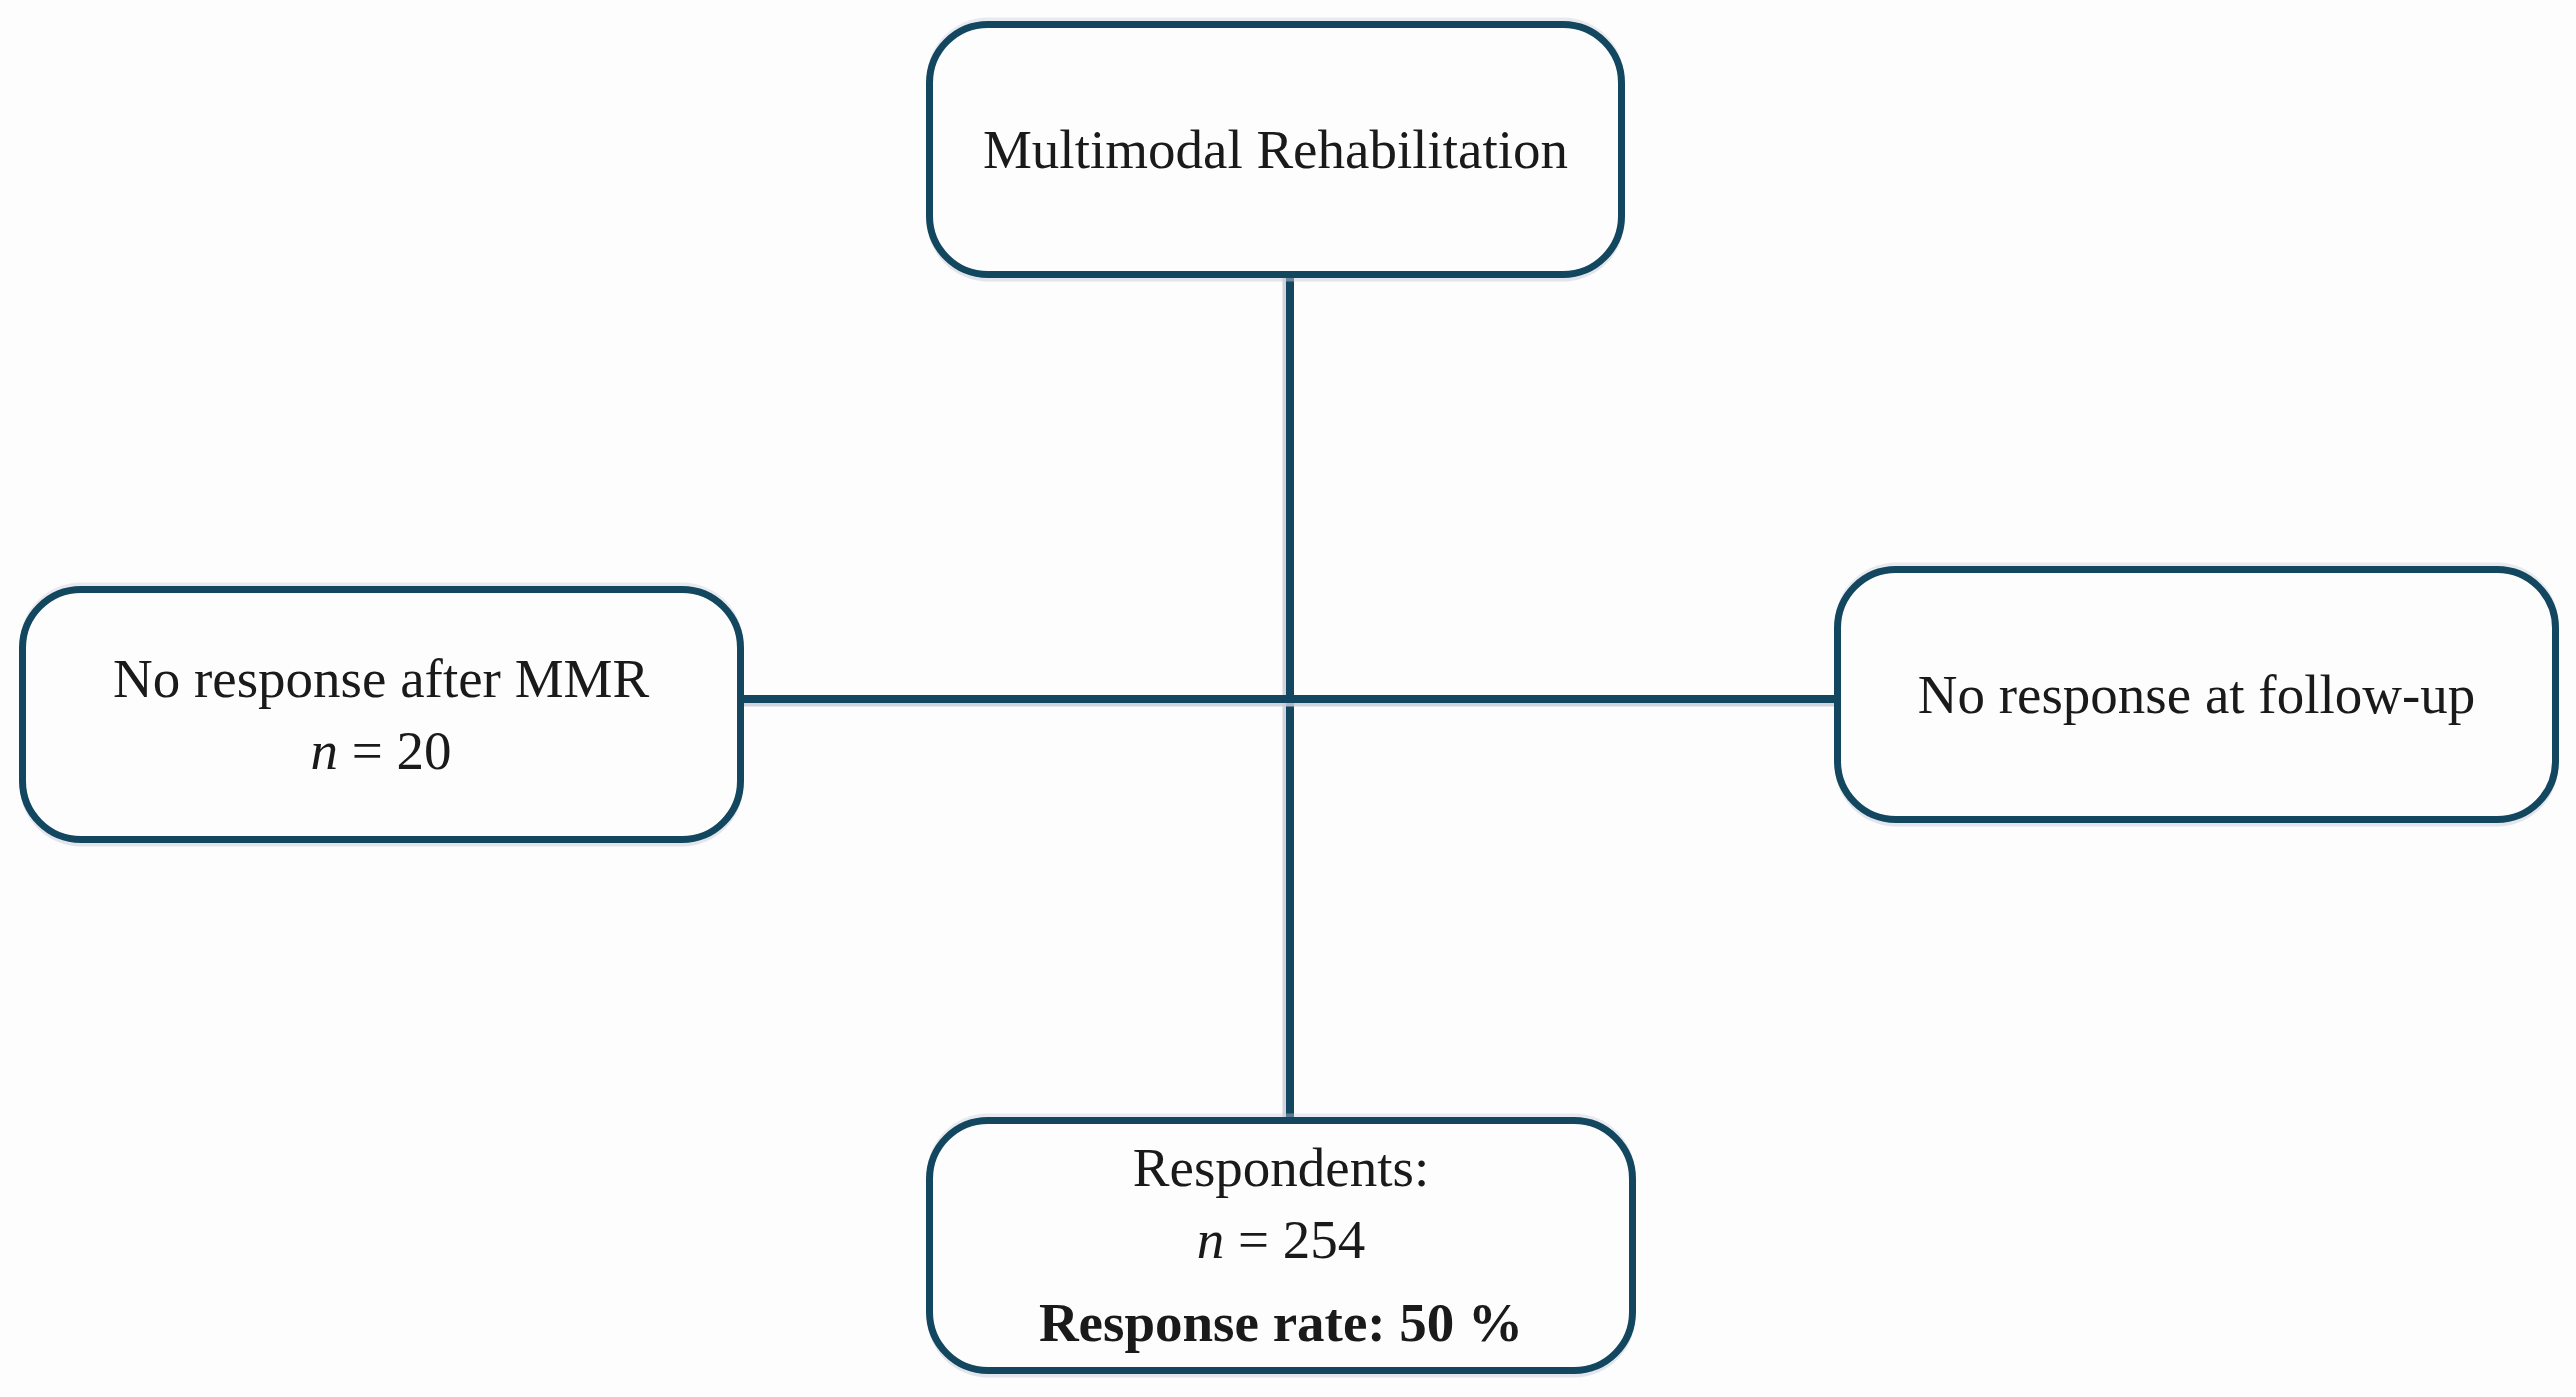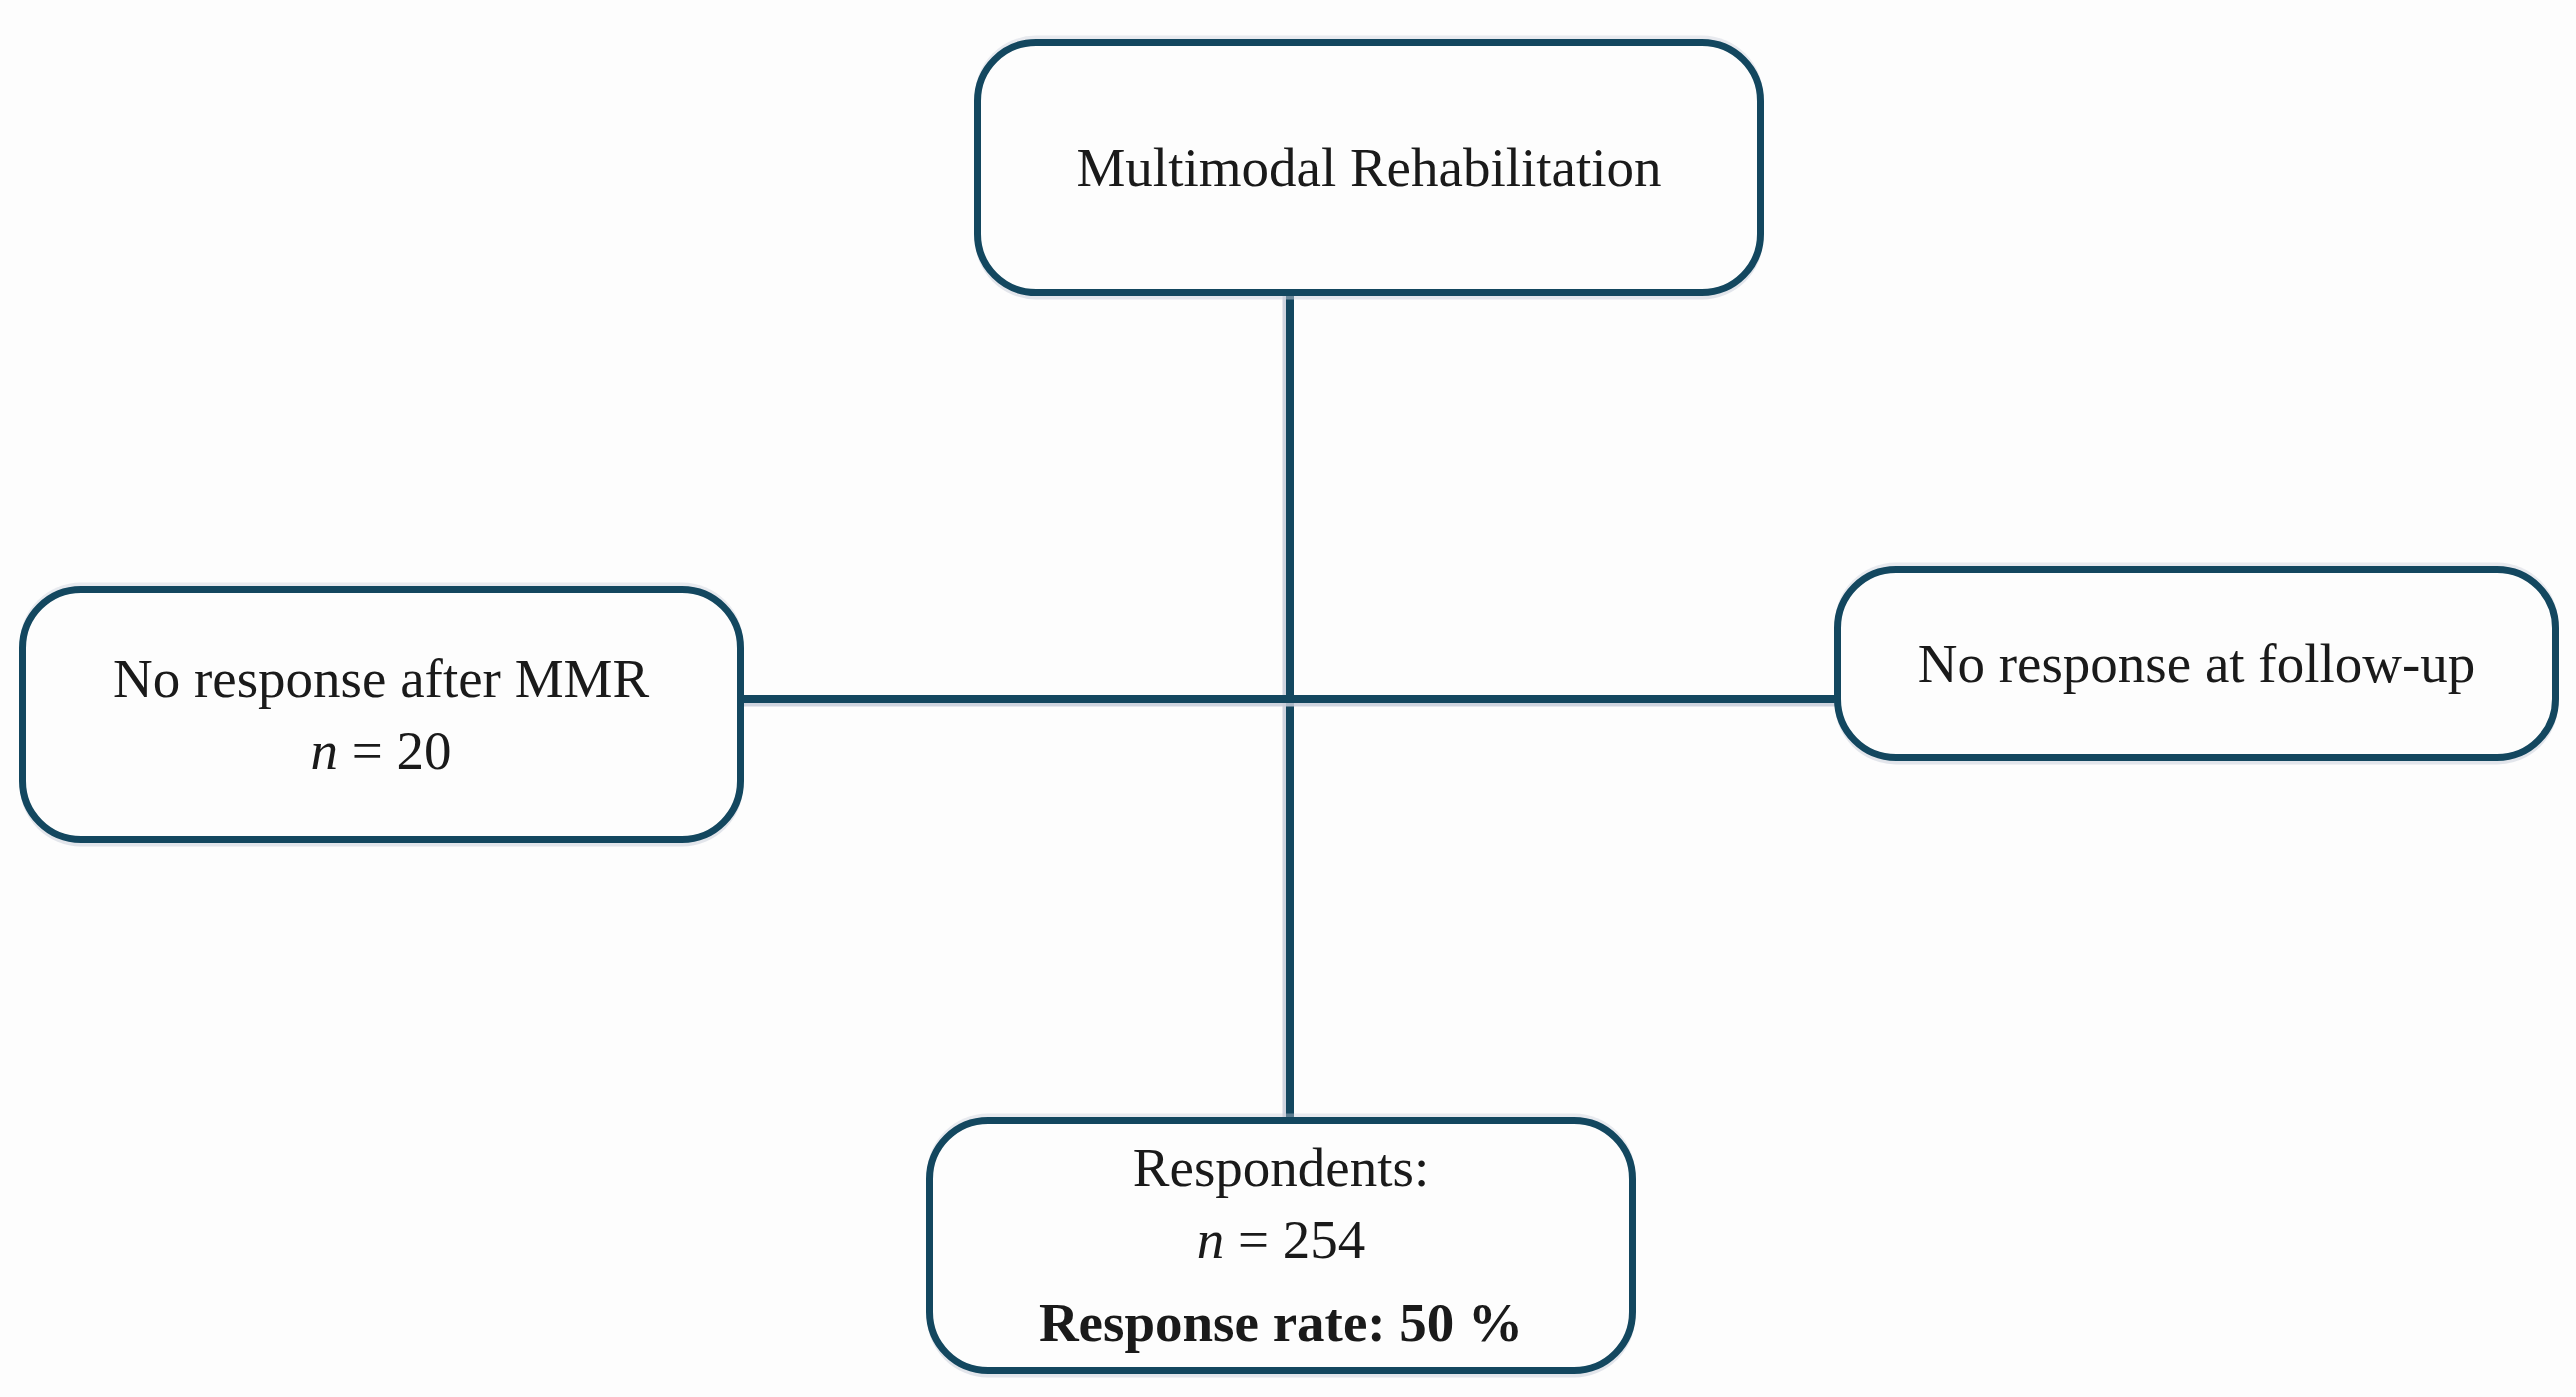--- a/index.html
+++ b/index.html
@@ -58,36 +58,35 @@
   }
   .node .line {
     display: block;
     white-space: nowrap;
   }
   .node .line .it {
     font-style: italic;
   }
   .node.pos-top {
     left: 926px;
-    top: 39px;
-    width: 790px;
+    top: 21px;
+    width: 699px;
     height: 257px;
-    margin-left: 48px;
   }
   .node.pos-left {
     left: 18.6px;
     top: 586px;
     width: 725px;
     height: 257px;
   }
   .node.pos-right {
     left: 1834px;
     top: 566px;
     width: 725px;
-    height: 195px;
+    height: 257px;
   }
   .node.pos-bottom {
     left: 926px;
     top: 1117px;
     width: 710px;
     height: 257px;
   }
   
   .node.pos-bottom .line:last-child {
     margin-top: 12px;

